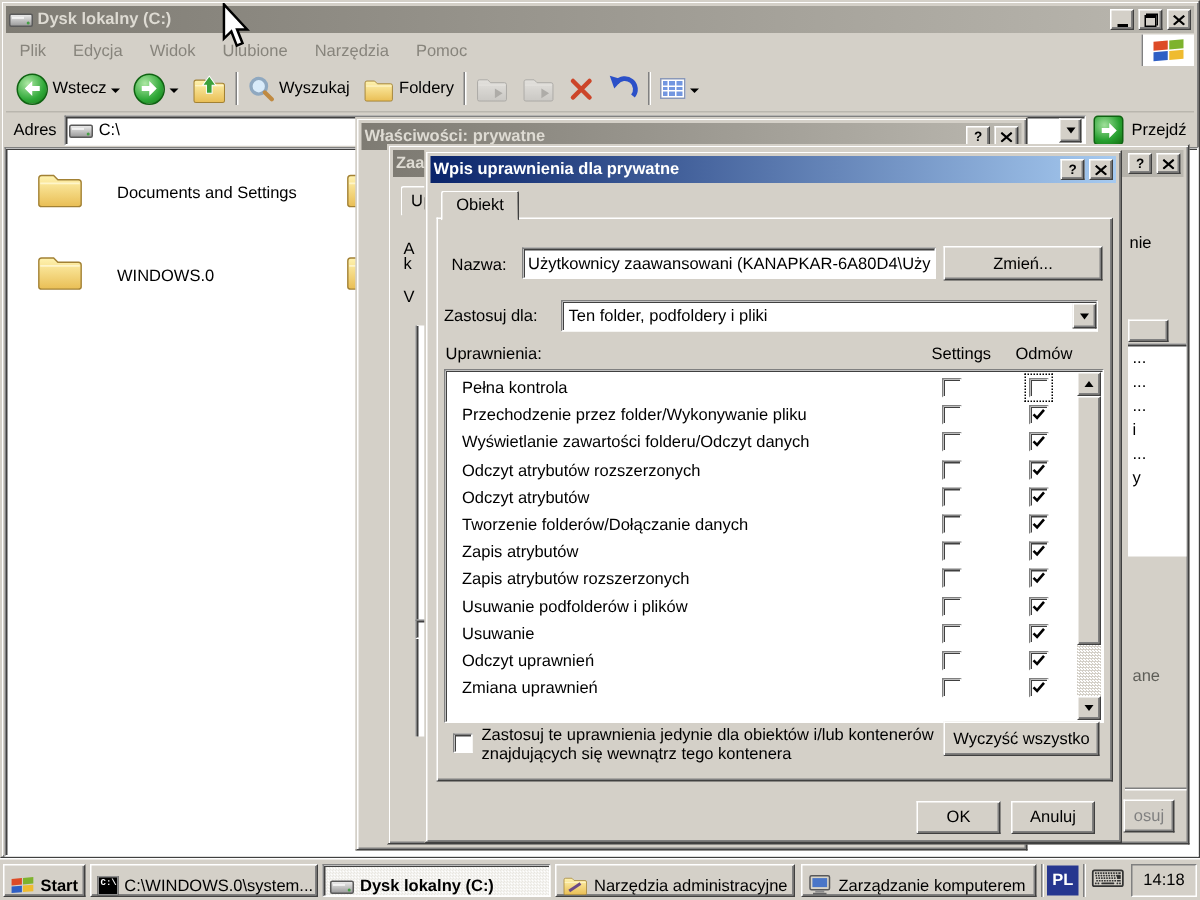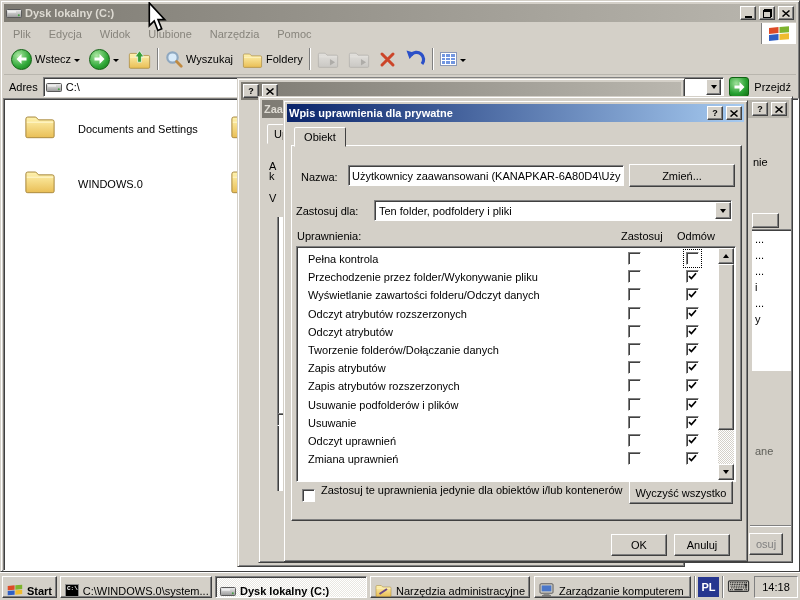--- a/index.html
+++ b/index.html
@@ -240,20 +240,21 @@
           <use href="#sym-folder"></use>
         </svg>
       <svg class="abs" style="left:226px;top:68px" width="32" height="27" viewBox="0 0 34 28">
           <use href="#sym-folder"></use>
         </svg>
     </div>
   </div>
 
   <div class="abs win" style="left:237px;top:78px;width:448px;height:489px;z-index:10">
     <div class="titlebar inactive">
+      <span class="title-text">Właściwości: prywatne</span>
       <span class="tb-btn">?</span>
       <span class="tb-btn">
           <svg width="8" height="7">
             <path d="M0.5 0.5 L7.5 6.5 M7.5 0.5 L0.5 6.5" stroke="#000" stroke-width="1.5"></path>
           </svg>
         </span>
     </div>
   </div>
 
   <div class="abs win" style="left:258px;top:96px;width:535px;height:467px;z-index:20">
@@ -313,21 +314,21 @@
 
     <span class="abs" style="left:12px;top:104px">Zastosuj dla:</span>
     <div class="abs sunken" style="left:90px;top:99px;width:358px;height:21px;display:flex;align-items:center;padding:0 0 0 4px">
       <span style="flex:1;white-space:nowrap;overflow:hidden">Ten folder, podfoldery i pliki</span>
       <span class="btn" style="width:16px;height:17px">
           <span class="tri-down"></span>
         </span>
     </div>
 
     <span class="abs" style="left:13px;top:129px">Uprawnienia:</span>
-    <span class="abs" style="left:337px;top:129px">Zastosuj</span>
+    <span class="abs" style="left:337px;top:129px">Settings</span>
     <span class="abs" style="left:393px;top:129px">Odmów</span>
 
     <div class="abs sunken" style="left:12px;top:145px;width:440px;height:236px;overflow:hidden">
       <div id="perm-rows" style="position:absolute;left:1px;top:3px;right:17px">
           <div class="perm-row">
             <span class="perm-label">Pełna kontrola</span>
             <span class="cb allow"></span>
             <span class="cb deny focus"></span>
           </div>
           <div class="perm-row">
@@ -436,20 +437,21 @@
           </span>
         <div class="abs" style="left:0;top:16px;width:16px;height:166px;background:#D4D0C8;border:1px solid;border-color:#fff #404040 #404040 #fff;box-shadow:inset -1px -1px 0 #808080"></div>
         <span class="btn abs" style="left:0;bottom:0;width:16px;height:16px">
             <span class="tri-down"></span>
           </span>
       </div>
     </div>
 
     <span class="abs cb" style="left:18px;top:388px"></span>
     <span class="abs" style="left:37px;top:383px;white-space:nowrap">Zastosuj te uprawnienia jedynie dla obiektów i/lub kontenerów</span>
+    <span class="abs" style="left:37px;top:396px;white-space:nowrap">znajdujących się wewnątrz tego kontenera</span>
     <div class="abs btn" style="left:345px;top:380px;width:104px;height:23px">Wyczyść wszystko</div>
 
     <div class="abs btn" style="left:327px;top:433px;width:56px;height:22px">OK</div>
     <div class="abs btn" style="left:390px;top:433px;width:56px;height:22px">Anuluj</div>
   </div>
 
   <div class="abs" style="left:0;top:572px;width:800px;height:28px;background:#D4D0C8;border-top:1px solid #fff;z-index:40">
     <div class="task" style="left:2px;width:55px;font-weight:bold">
       <svg width="17" height="14" viewBox="0 0 22 17">
           <use href="#sym-flag"></use>

